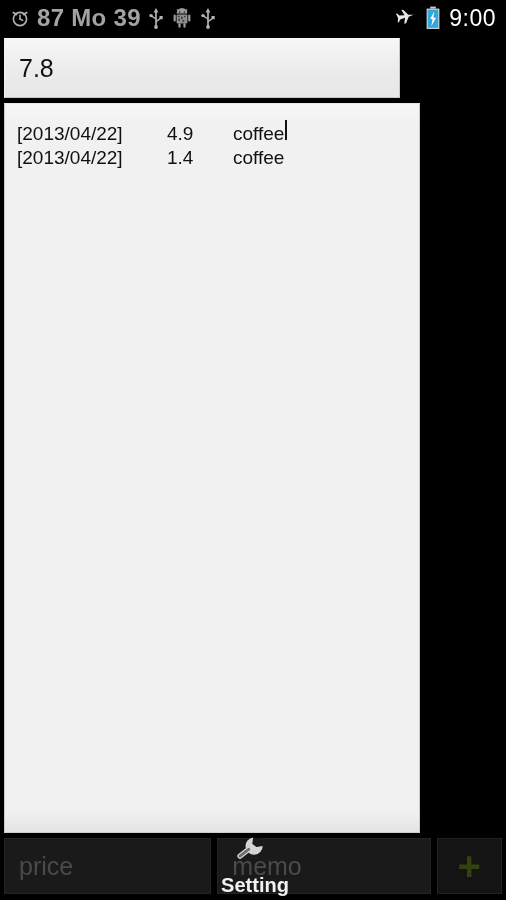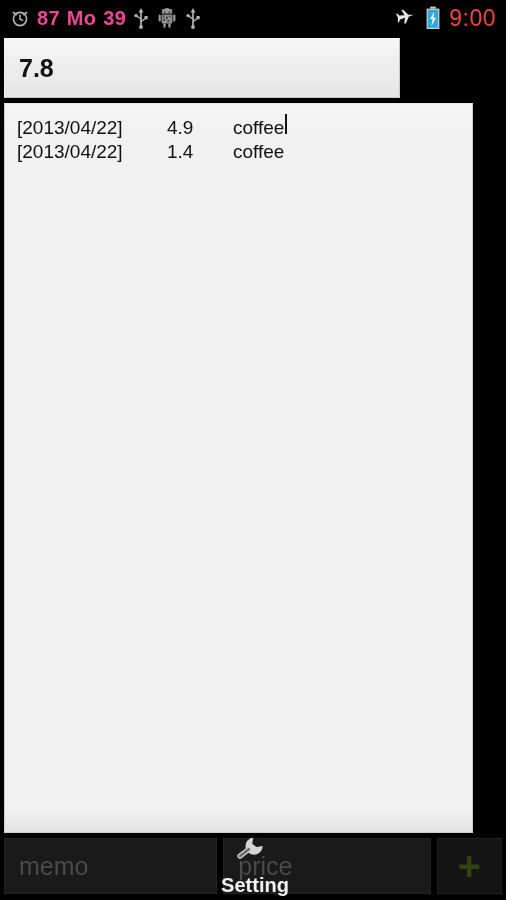--- a/index.html
+++ b/index.html
@@ -36,28 +36,28 @@
     box-sizing: border-box;
   }
   .sb-left, .sb-right {
     display: flex;
     align-items: center;
   }
   .sb-left { gap: 7px; }
   .sb-right { gap: 8px; }
 
   .sb-text {
-    color: #ec4899;
-    font-size: 20px;
+    color: #a3a3a3;
+    font-size: 24px;
     font-weight: bold;
     letter-spacing: 0.3px;
     line-height: 1;
   }
   .sb-clock {
-    color: #ef4444;
+    color: #ffffff;
     font-size: 23px;
     font-weight: normal;
     letter-spacing: 0.5px;
     line-height: 1;
   }
   .sb-icon {
     display: inline-flex;
     align-items: center;
     justify-content: center;
   }
@@ -65,21 +65,20 @@
   
   .top-inputs {
     position: absolute;
     left: 0; top: 38px;
     width: 404px;
     height: 60px;
     display: flex;
     gap: 6px;
     padding: 0 4px;
     box-sizing: border-box;
-    font-weight: bold;
   }
   .topfield {
     flex: 1 1 0;
     background: #ededed;
     border: 1px solid #c8c8c8;
     border-top-color: #f6f6f6;
     border-left-color: #f0f0f0;
     box-sizing: border-box;
     display: flex;
     align-items: center;
@@ -89,29 +88,29 @@
   .topfield .val {
     color: #111111;
     font-size: 25px;
     line-height: 1;
   }
 
   
   .listpanel {
     position: absolute;
     left: 4px; top: 103px;
-    width: 469px;
+    width: 416px;
     height: 730px;
     background: #f2f2f2;
     background-image: linear-gradient(to bottom, #f6f6f6 0%, #f1f1f1 3%, #f1f1f1 97%, #e3e3e3 100%);
     border: 1px solid #cdcdcd;
     border-top-color: #e9e9e9;
     box-sizing: border-box;
     overflow: hidden;
-    padding: 10px 0 0 12px;
+    padding: 16px 0 0 12px;
   }
   .listrow {
     display: flex;
     align-items: baseline;
     height: 24px;
     white-space: pre;
     color: #111111;
     font-size: 19px;
     line-height: 24px;
   }
@@ -292,25 +291,25 @@
 
     <div class="listrow">
       <span class="c-date">[2013/04/22]</span>
       <span class="c-price">1.4</span>
       <span class="c-memo">coffee</span><span class="caret hidden"></span>
     </div>
 
   </div>
 
   <div class="bottombar">
+    <div class="darkfield price">
+      <span>price</span>
+    </div>
     <div class="darkfield memo">
       <span>memo</span>
-    </div>
-    <div class="darkfield price">
-      <span>price</span>
     </div>
     <div class="addbtn">
       <span>+</span>
     </div>
   </div>
 
   <div class="setting-overlay">
     <span class="wrench">
       <svg width="46" height="34" viewBox="0 0 46 34">
         <g transform="rotate(-38 23 17)">

